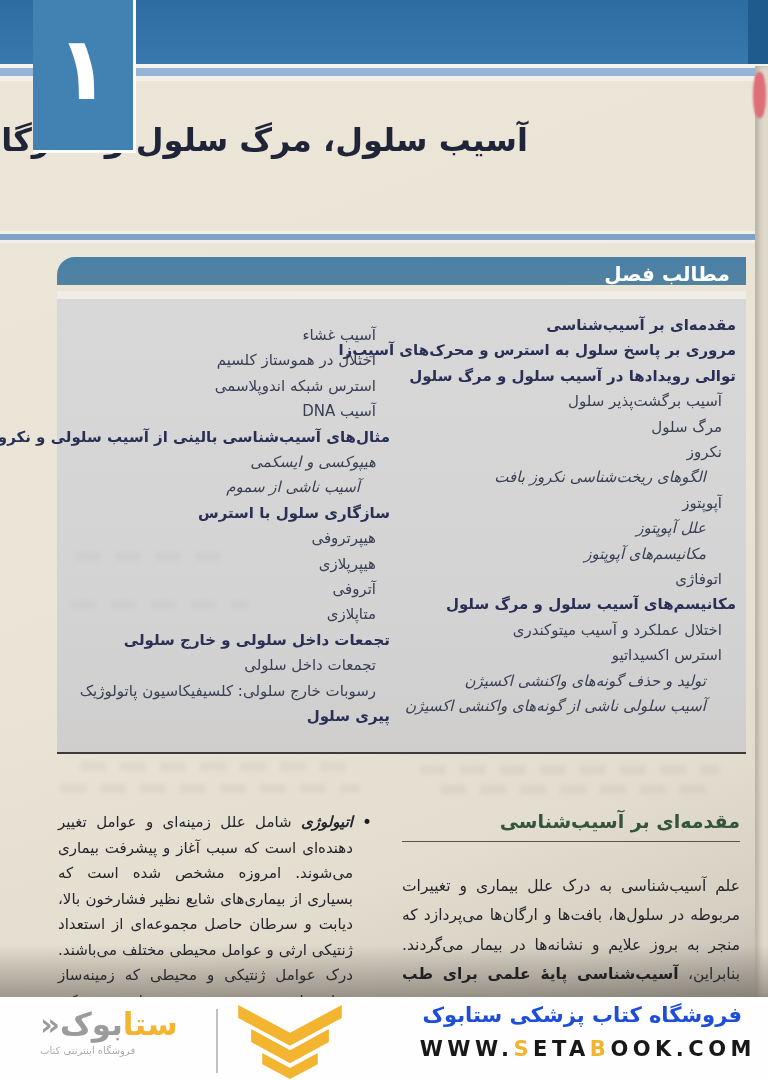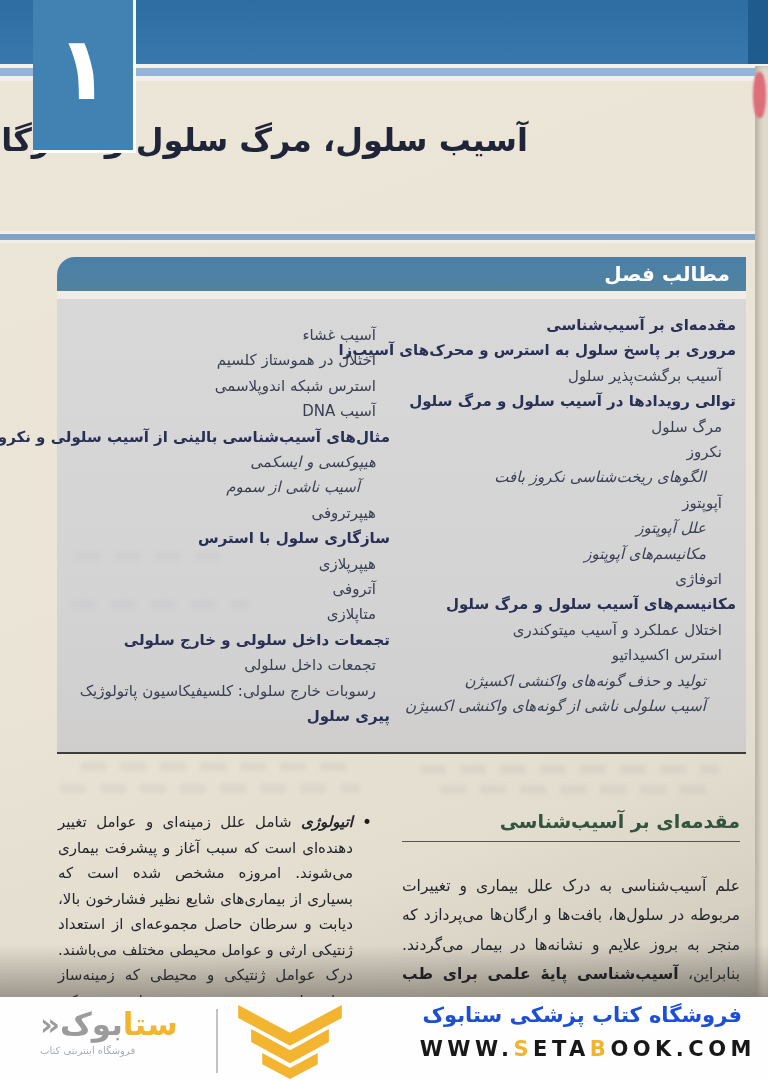--- a/index.html
+++ b/index.html
@@ -27,21 +27,21 @@
   .chapter-tab span{color:#fff;font-size:88px;font-weight:bold;line-height:1;transform:translateY(-6px);}
   
   .chapter-title{position:absolute;top:121px;left:128px;width:400px;text-align:center;
     direction:rtl;font-size:32px;font-weight:bold;color:#1f2438;white-space:nowrap;}
   
   .edge-right{position:absolute;top:66px;right:0;width:13px;height:931px;
     background:#e0dacc;box-shadow:inset 4px 0 5px rgba(70,60,50,.25);}
   .pink-blob{position:absolute;top:72px;right:2px;width:13px;height:46px;
     background:#dd6e7a;border-radius:45%;filter:blur(1px);}
   
-  .toc-bar{position:absolute;top:257px;left:57px;width:689px;height:34px;
+  .toc-bar{position:absolute;top:257px;left:57px;width:689px;height:28px;
     background:linear-gradient(180deg,#4a7fa8,#51839f);border-top-left-radius:18px;
     color:#fff;font-size:20px;font-weight:bold;direction:rtl;text-align:right;
     line-height:34px;padding:0 16px 0 0;box-sizing:border-box;z-index:3;}
   .toc-gap{position:absolute;top:291px;left:57px;width:689px;height:8px;background:#f0ede6;}
   .toc-box{position:absolute;top:299px;left:57px;width:689px;height:453px;
     background:linear-gradient(180deg,#d9d8d8 0%,#d4d3d4 70%,#cfcecd 100%);
     border-bottom:2px solid #3c3c38;}
   .toc-col{position:absolute;direction:rtl;text-align:right;font-size:15px;color:#3a4053;}
   .toc-col-right{top:313px;left:402px;width:334px;}
   .toc-col-left{top:323px;left:62px;width:328px;}
@@ -108,22 +108,22 @@
     <div class="stripe s6"></div>
     <div class="edge-right"></div>
     <div class="pink-blob"></div>
 
     <div class="toc-bar">مطالب فصل</div>
     <div class="toc-gap"></div>
     <div class="toc-box"></div>
     <div class="toc-col toc-col-right">
         <div class="toc-item ind0 b">مقدمه‌ای بر آسیب‌شناسی</div>
         <div class="toc-item ind0 b">مروری بر پاسخ سلول به استرس و محرک‌های آسیب‌زا</div>
+        <div class="toc-item ind0 b">توالی رویدادها در آسیب سلول و مرگ سلول</div>
         <div class="toc-item ind1">آسیب برگشت‌پذیر سلول</div>
-        <div class="toc-item ind0 b">توالی رویدادها در آسیب سلول و مرگ سلول</div>
         <div class="toc-item ind1">مرگ سلول</div>
         <div class="toc-item ind1">نکروز</div>
         <div class="toc-item ind2 i">الگوهای ریخت‌شناسی نکروز بافت</div>
         <div class="toc-item ind1">آپوپتوز</div>
         <div class="toc-item ind2 i">علل آپوپتوز</div>
         <div class="toc-item ind2 i">مکانیسم‌های آپوپتوز</div>
         <div class="toc-item ind1">اتوفاژی</div>
         <div class="toc-item ind0 b">مکانیسم‌های آسیب سلول و مرگ سلول</div>
         <div class="toc-item ind1">اختلال عملکرد و آسیب میتوکندری</div>
         <div class="toc-item ind1">استرس اکسیداتیو</div>
@@ -131,22 +131,22 @@
         <div class="toc-item ind2 i">آسیب سلولی ناشی از گونه‌های واکنشی اکسیژن</div>
       </div>
     <div class="toc-col toc-col-left">
         <div class="toc-item ind1">آسیب غشاء</div>
         <div class="toc-item ind1">اختلال در هموستاز کلسیم</div>
         <div class="toc-item ind1">استرس شبکه اندوپلاسمی</div>
         <div class="toc-item ind1">آسیب DNA</div>
         <div class="toc-item ind0 b">مثال‌های آسیب‌شناسی بالینی از آسیب سلولی و نکروز</div>
         <div class="toc-item ind1 i">هیپوکسی و ایسکمی</div>
         <div class="toc-item ind2 i">آسیب ناشی از سموم</div>
+        <div class="toc-item ind0 b">سازگاری سلول با استرس</div>
         <div class="toc-item ind1">هیپرتروفی</div>
-        <div class="toc-item ind0 b">سازگاری سلول با استرس</div>
         <div class="toc-item ind1">هیپرپلازی</div>
         <div class="toc-item ind1">آتروفی</div>
         <div class="toc-item ind1">متاپلازی</div>
         <div class="toc-item ind0 b">تجمعات داخل سلولی و خارج سلولی</div>
         <div class="toc-item ind1">تجمعات داخل سلولی</div>
         <div class="toc-item ind1">رسوبات خارج سلولی: کلسیفیکاسیون پاتولوژیک</div>
         <div class="toc-item ind0 b">پیری سلول</div>
       </div>
 
     <div class="ghost g1"></div>

